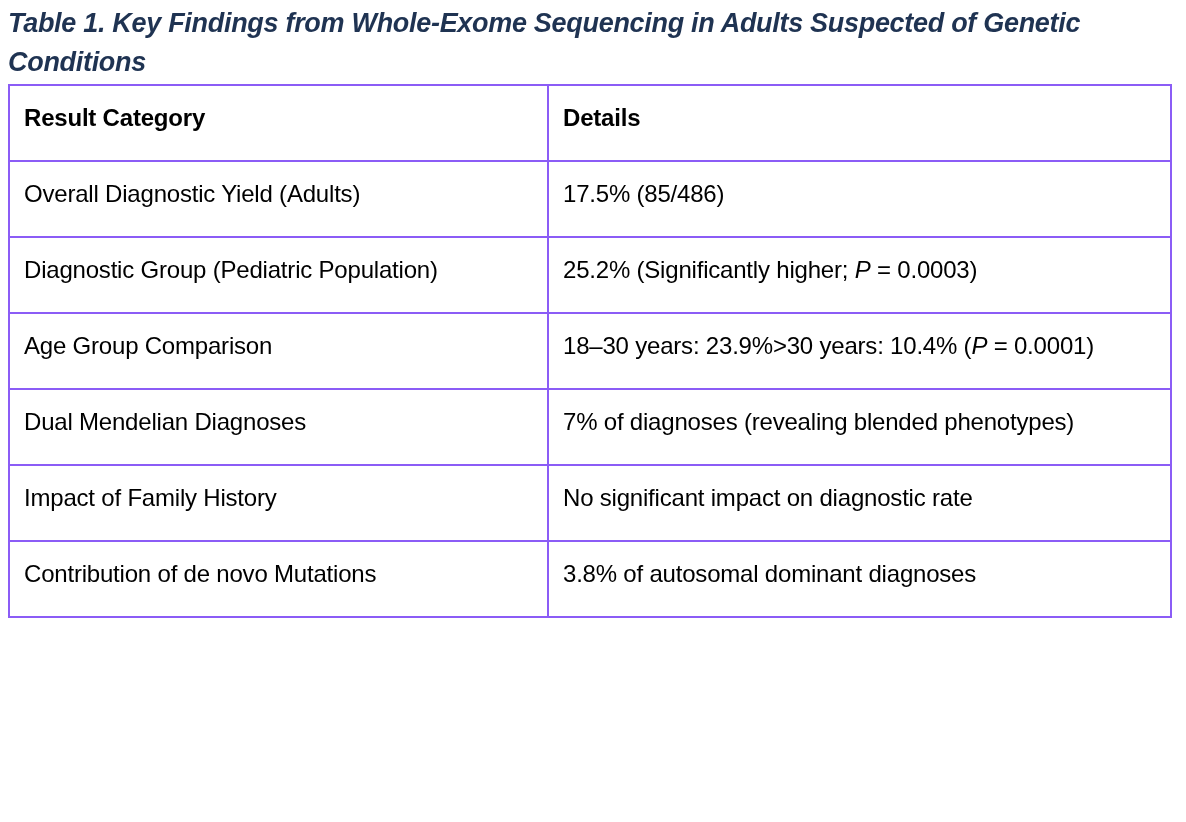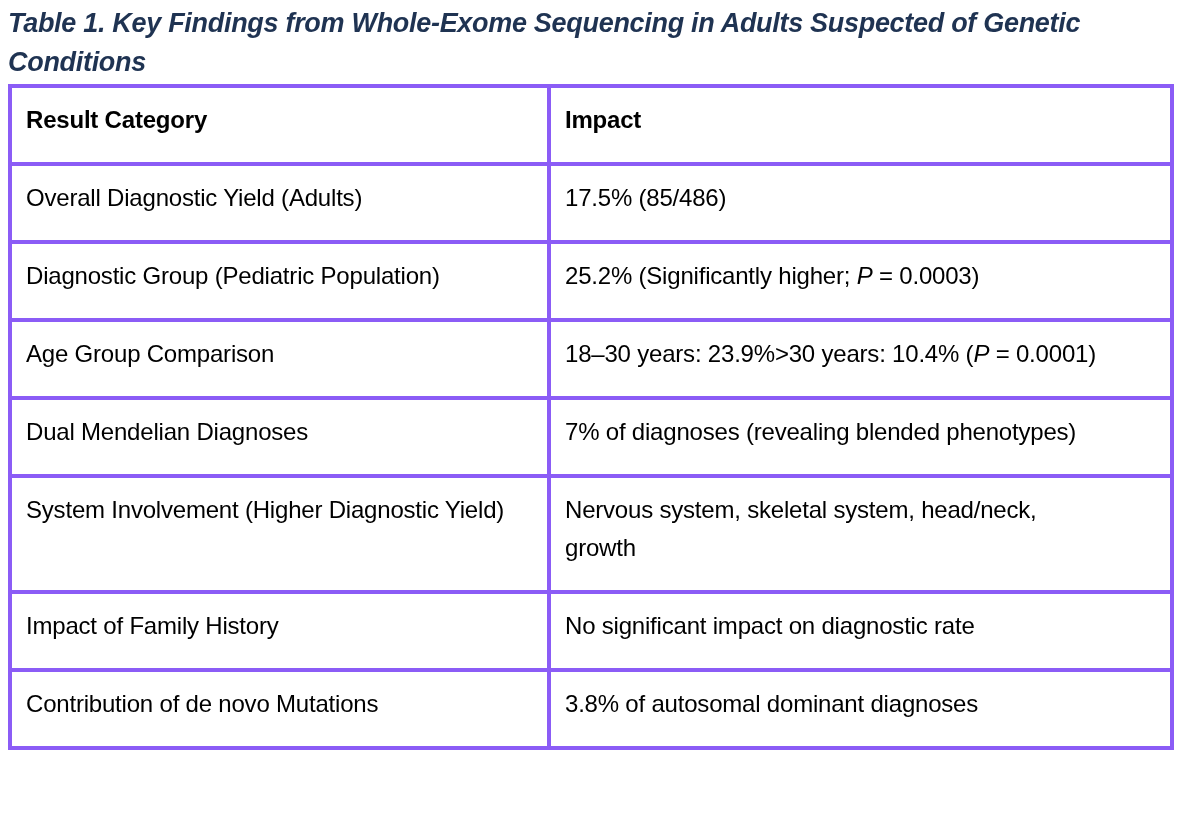--- a/index.html
+++ b/index.html
@@ -27,21 +27,21 @@
     max-width: 1160px;
     margin: 0 0 2px 0;
   }
   table.findings {
     border-collapse: collapse;
     table-layout: fixed;
     width: 1162px;
   }
   table.findings th,
   table.findings td {
-    border: 4px solid #8b5cf6;
+    border: 2px solid #8b5cf6;
     vertical-align: top;
     text-align: left;
     font-size: 24px;
     line-height: 38px;
     letter-spacing: -0.2px;
     font-weight: normal;
     padding: 13px 14px 23px 14px;
     word-wrap: break-word;
   }
   table.findings th {
@@ -62,45 +62,41 @@
   <h1 class="table-title">Table 1. Key Findings from Whole-Exome Sequencing in Adults Suspected of Genetic Conditions</h1>
 
   <table class="findings">
     <colgroup>
       <col style="width:539px">
       <col style="width:623px">
     </colgroup>
     <thead>
       <tr>
         <th>Result Category</th>
-        <th class="details-head">Impact</th>
+        <th class="details-head">Details</th>
       </tr>
     </thead>
     <tbody>
         <tr>
           <td>Overall Diagnostic Yield (Adults)</td>
           <td class="details-cell"><span>17.5% (85/486)</span></td>
         </tr>
         <tr>
           <td>Diagnostic Group (Pediatric Population)</td>
           <td class="details-cell"><span>25.2% (Significantly higher; </span><i>P</i><span> = 0.0003)</span></td>
         </tr>
         <tr>
           <td>Age Group Comparison</td>
           <td class="details-cell"><span>18–30 years: 23.9%&gt;30 years: 10.4% (</span><i>P</i><span> = 0.0001)</span></td>
         </tr>
         <tr>
           <td>Dual Mendelian Diagnoses</td>
           <td class="details-cell"><span>7% of diagnoses (revealing blended phenotypes)</span></td>
         </tr>
         <tr>
-          <td>System Involvement (Higher Diagnostic Yield)</td>
-          <td class="details-cell"><span>Nervous system, skeletal system, head/neck, growth</span></td>
-        </tr>
-        <tr>
           <td>Impact of Family History</td>
           <td class="details-cell"><span>No significant impact on diagnostic rate</span></td>
         </tr>
         <tr>
           <td>Contribution of de novo Mutations</td>
           <td class="details-cell"><span>3.8% of autosomal dominant diagnoses</span></td>
         </tr>
       </tbody>
   </table>
 </div>

